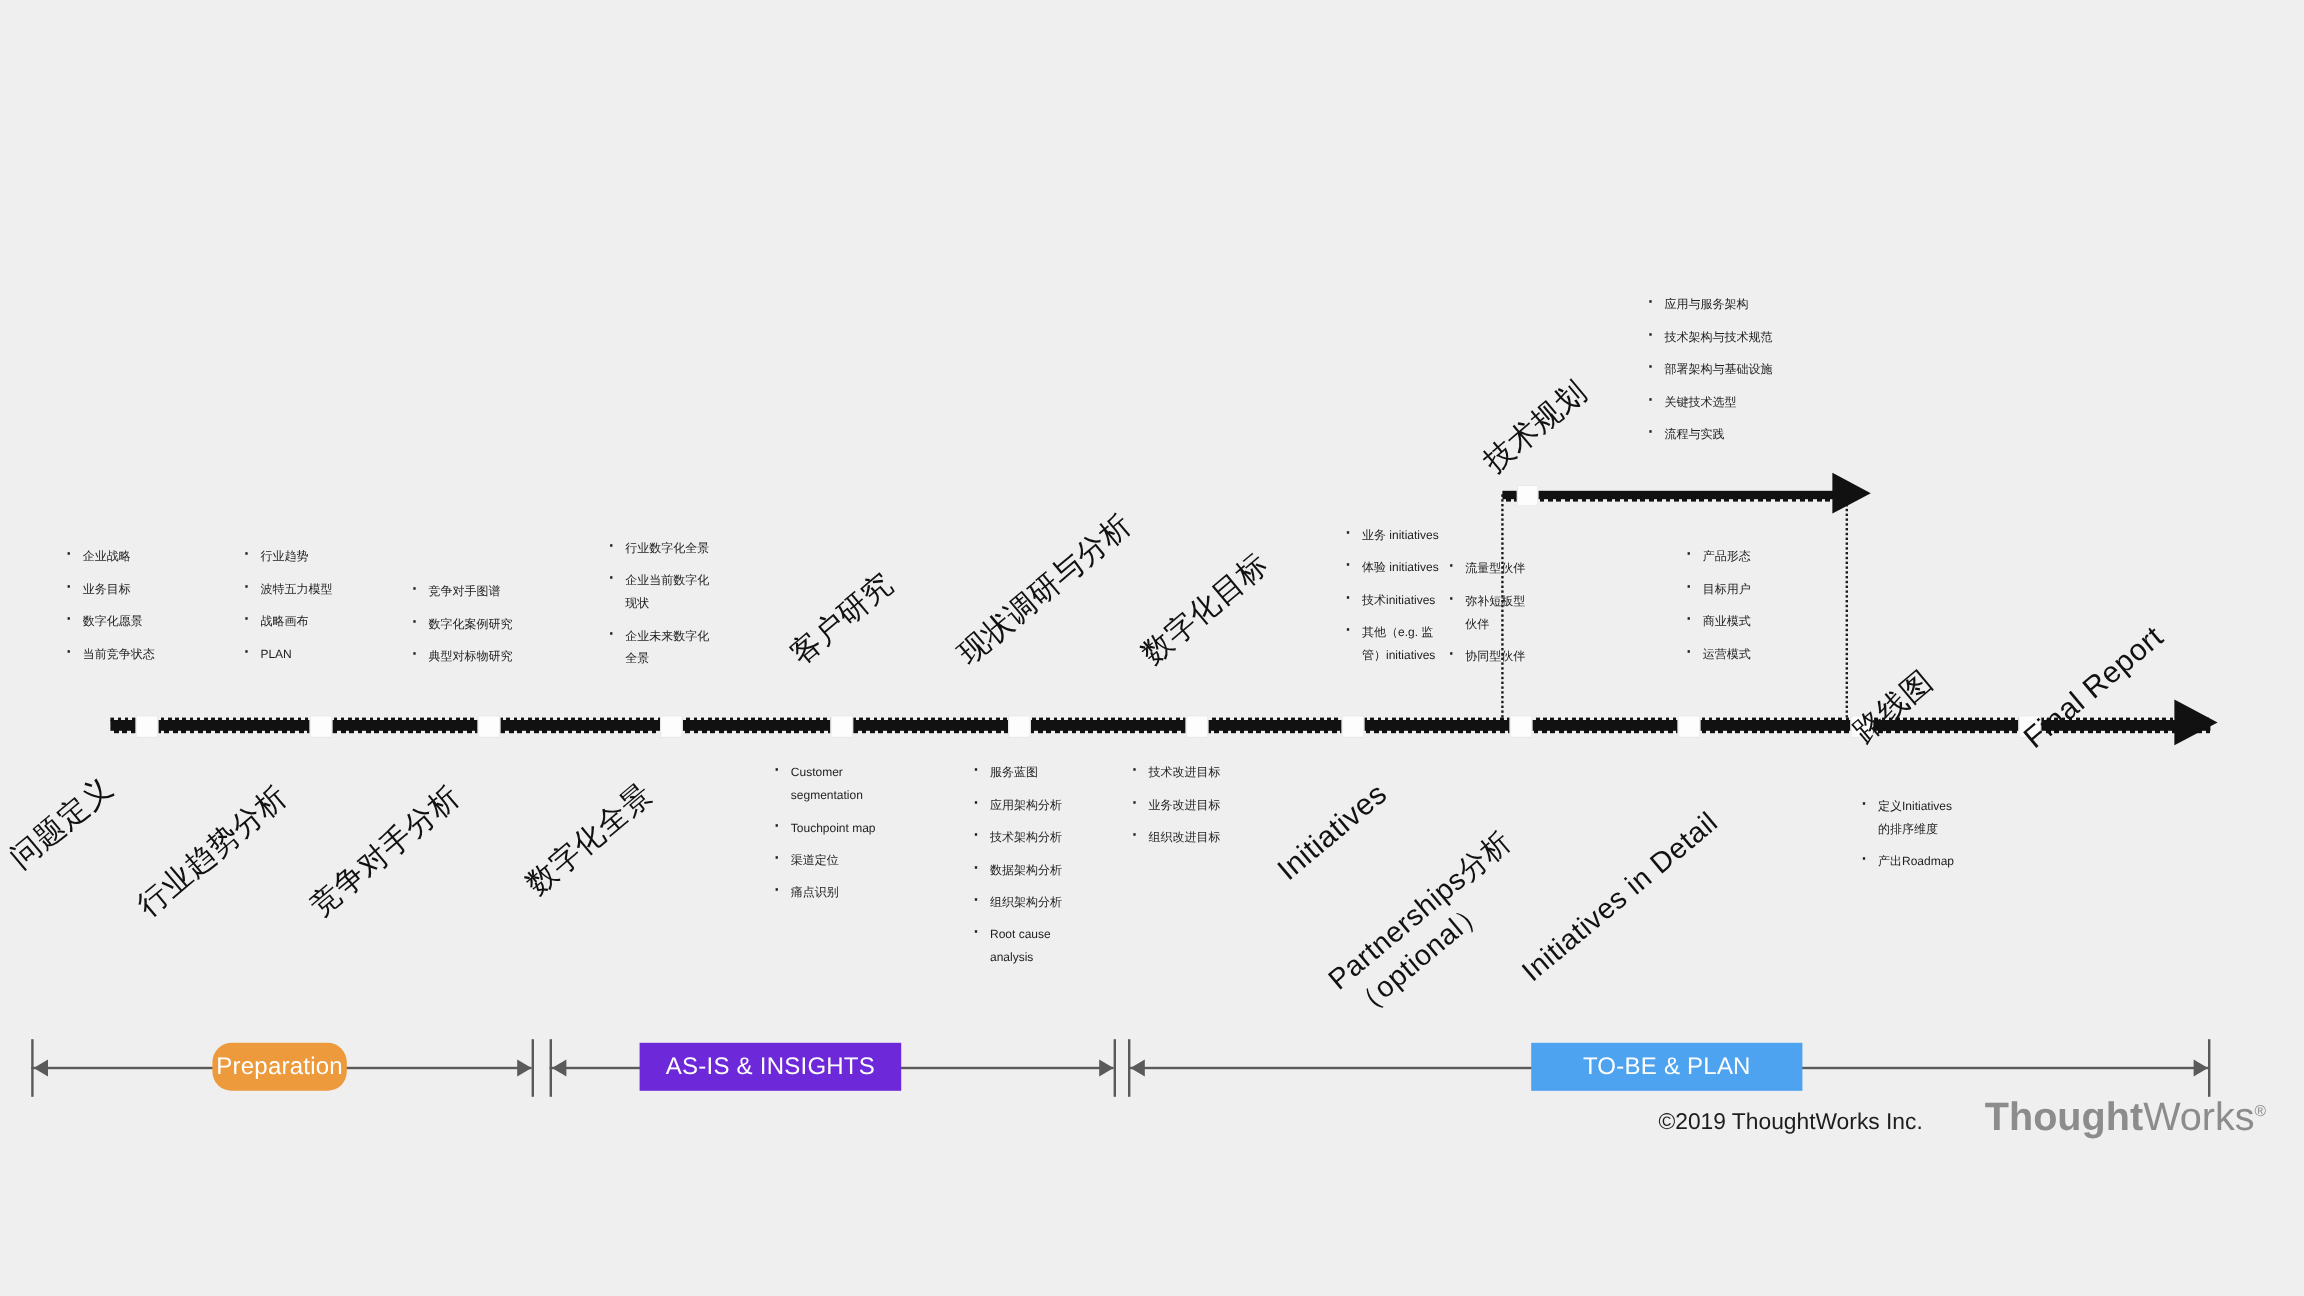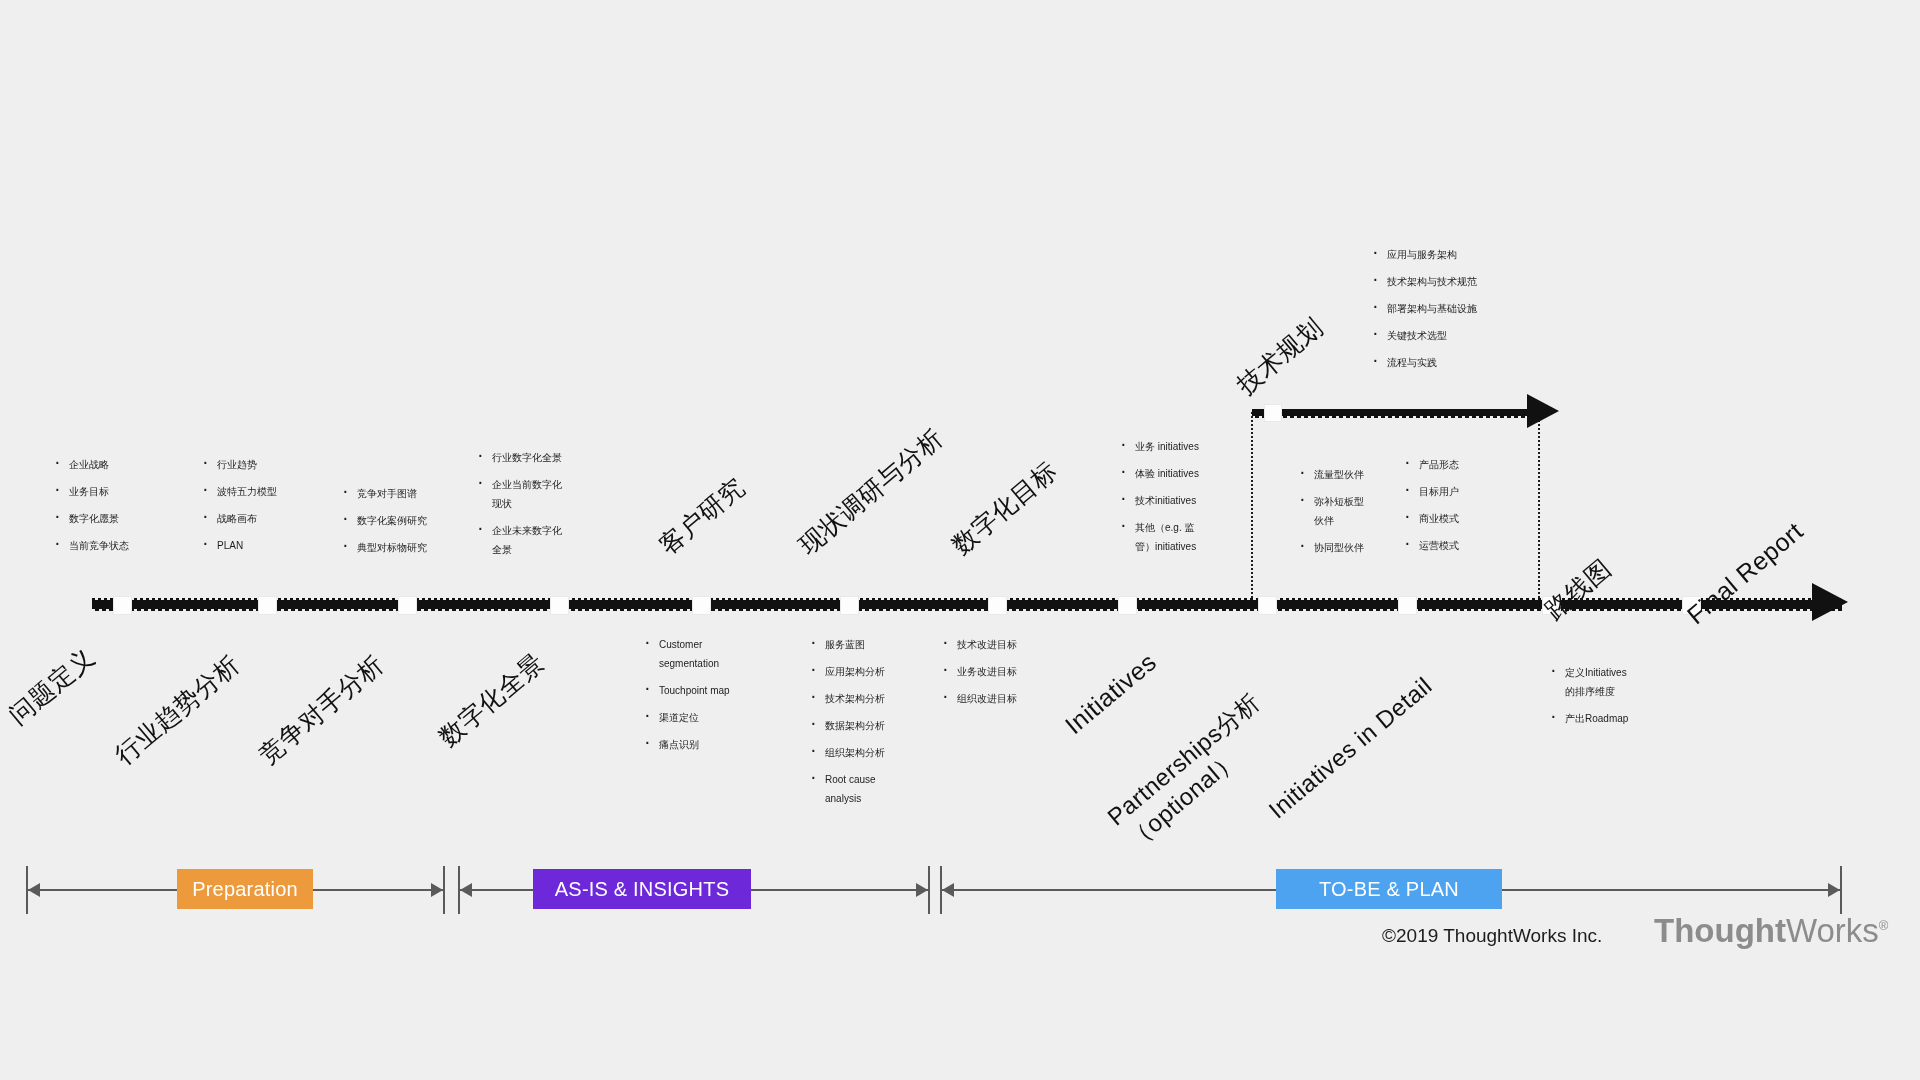--- a/index.html
+++ b/index.html
@@ -157,41 +157,41 @@
   </div>
 
   <div class="bgroup" style="left:340px;top:484px;width:150px;">
     <ul>
       <li>竞争对手图谱</li>
       <li>数字化案例研究</li>
       <li>典型对标物研究</li>
     </ul>
   </div>
 
-  <div class="bgroup" style="left:475px;top:448px;width:145px;">
+  <div class="bgroup" style="left:504px;top:448px;width:145px;">
     <ul>
       <li>行业数字化全景</li>
       <li>企业当前数字化
 现状</li>
       <li>企业未来数字化
 全景</li>
     </ul>
   </div>
 
   <div class="bgroup" style="left:1118px;top:437px;width:135px;">
     <ul>
       <li>业务 initiatives</li>
       <li>体验 initiatives</li>
       <li>技术initiatives</li>
       <li>其他（e.g. 监
 管）initiatives</li>
     </ul>
   </div>
 
-  <div class="bgroup" style="left:1297px;top:465px;width:125px;">
+  <div class="bgroup" style="left:1204px;top:465px;width:125px;">
     <ul>
       <li>流量型伙伴</li>
       <li>弥补短板型
 伙伴</li>
       <li>协同型伙伴</li>
     </ul>
   </div>
 
   <div class="bgroup" style="left:1402px;top:455px;width:125px;">
     <ul>
@@ -285,21 +285,21 @@
 的排序维度</li>
       <li>产出Roadmap</li>
     </ul>
   </div>
 
   <div class="cap" style="left:26px;"></div>
   <div class="rail" style="left:26px;width:417px;"></div>
   <div class="arrow-l" style="left:28px;"></div>
   <div class="arrow-r" style="left:431px;"></div>
   <div class="cap" style="left:443px;"></div>
-  <div class="phase" style="left:177px;width:136px;background:#ED9A3C;">
+  <div class="phase" style="left:177px;width:112px;background:#ED9A3C;border-radius:16px;">
     <span>Preparation</span>
   </div>
 
   <div class="cap" style="left:458px;"></div>
   <div class="rail" style="left:458px;width:470px;"></div>
   <div class="arrow-l" style="left:460px;"></div>
   <div class="arrow-r" style="left:916px;"></div>
   <div class="cap" style="left:928px;"></div>
   <div class="phase" style="left:533px;width:218px;background:#6d28d9;">
     <span>AS-IS &amp; INSIGHTS</span>

